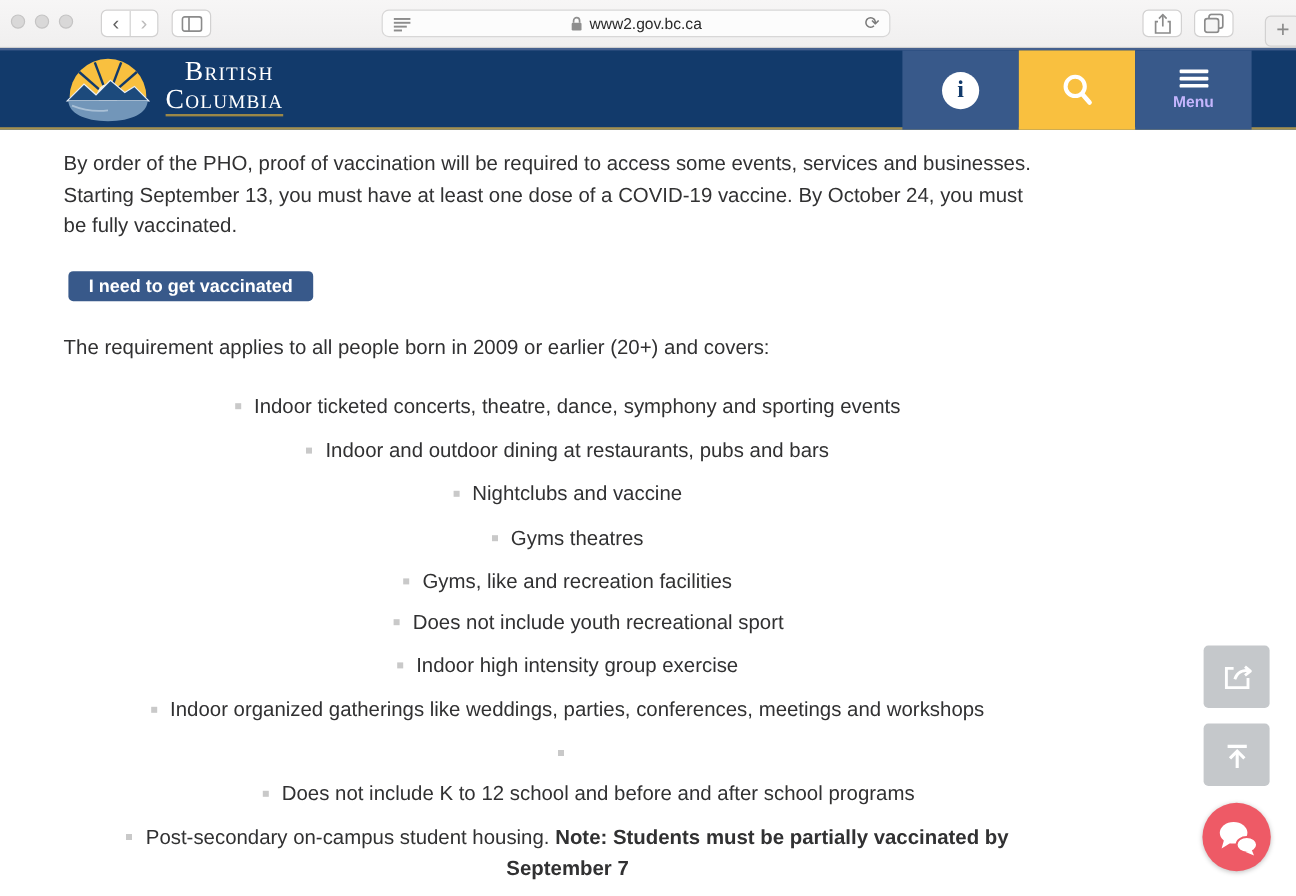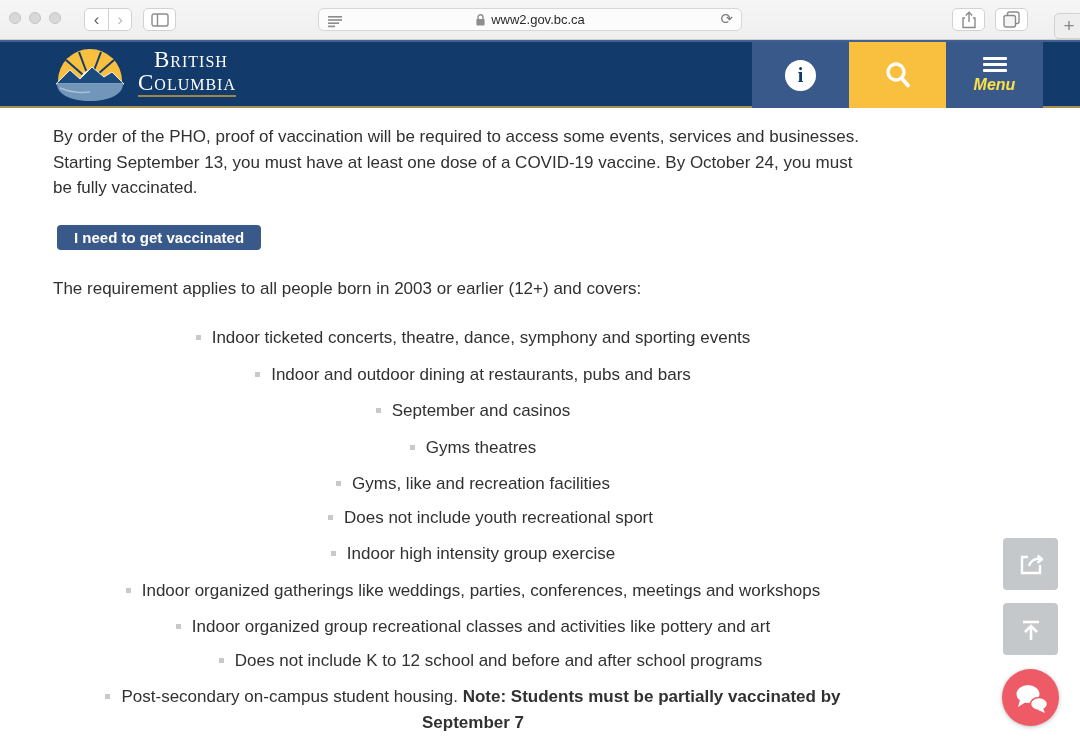--- a/index.html
+++ b/index.html
@@ -50,21 +50,21 @@
     margin-left:10px; color:#ffffff;
     font-family:"Liberation Serif","DejaVu Serif",serif;
     font-variant:small-caps; letter-spacing:1px; line-height:1.0; font-size:23px;
   }
   .wordmark .l1 { display:block; padding-left:16px; }
   .wordmark .l2 { display:inline-block; border-bottom:2px solid #9b8747; padding-bottom:1px; }
   .hbtn { position:absolute; top:0; height:66px; display:flex; flex-direction:column;
     align-items:center; justify-content:center; cursor:pointer; }
   .hbtn-info { left:752px; width:97px; background:#38598a; }
   .hbtn-search { left:849px; width:97px; background:#f9c03f; }
-  .hbtn-menu { left:946px; width:97px; background:#38598a; color:#fde047; font-size:16px; font-weight:bold;font-style:italic; }
+  .hbtn-menu { left:946px; width:97px; background:#38598a; color:#c4b5fd; font-size:13px; font-weight:bold; }
   .info-circle {
     width:31px; height:31px; border-radius:50%; background:#fff; color:#123a6b;
     font-family:"Liberation Serif","DejaVu Serif",serif; font-weight:bold; font-size:20px;
     display:flex; align-items:center; justify-content:center;
   }
   .hamburger { display:flex; flex-direction:column; gap:3px; margin-bottom:4px; }
   .hamburger span { width:24px; height:3px; background:#fff; border-radius:1px; }
 
   
   .content {
@@ -202,33 +202,33 @@
     <span>Menu</span>
   </div>
 </div>
 
 <div class="content">
   <div class="inner">
     <p>By order of the PHO, proof of vaccination will be required to access some events, services and businesses. Starting September 13, you must have at least one dose of a COVID-19 vaccine. By October 24, you must be fully vaccinated.</p>
 
     <button class="cta">I need to get vaccinated</button>
 
-    <p>The requirement applies to all people born in 2003 or earlier (12+) and covers:</p>
+    <p>The requirement applies to all people born in 2009 or earlier (20+) and covers:</p>
 
     <ul class="mainlist">
         <li><span>Indoor ticketed concerts, theatre, dance, symphony and sporting events</span></li>
         <li><span>Indoor and outdoor dining at restaurants, pubs and bars</span></li>
-        <li><span>September and casinos</span></li>
+        <li><span>Nightclubs and vaccine</span></li>
         <li><span>Gyms theatres</span></li>
         <li><span>Gyms, like and recreation facilities</span><ul class="sublist">
             <li>Does not include youth recreational sport</li>
           </ul></li>
         <li><span>Indoor high intensity group exercise</span></li>
         <li><span>Indoor organized gatherings like weddings, parties, conferences, meetings and workshops</span></li>
-        <li><span>Indoor organized group recreational classes and activities like pottery and art</span><ul class="sublist">
+        <li><ul class="sublist">
             <li>Does not include K to 12 school and before and after school programs</li>
           </ul></li>
         <li><span>Post-secondary on-campus student housing. </span><b>Note: Students must be partially vaccinated by September 7</b></li>
       </ul>
 
 
     
 
     
   </div>

